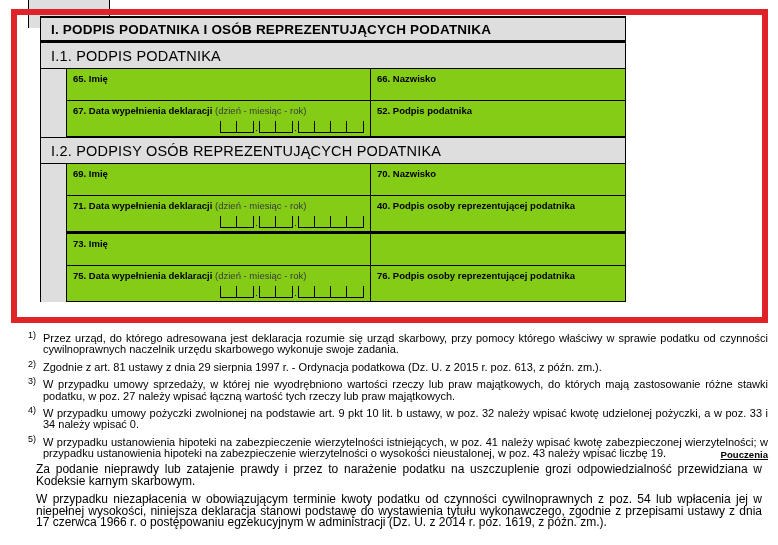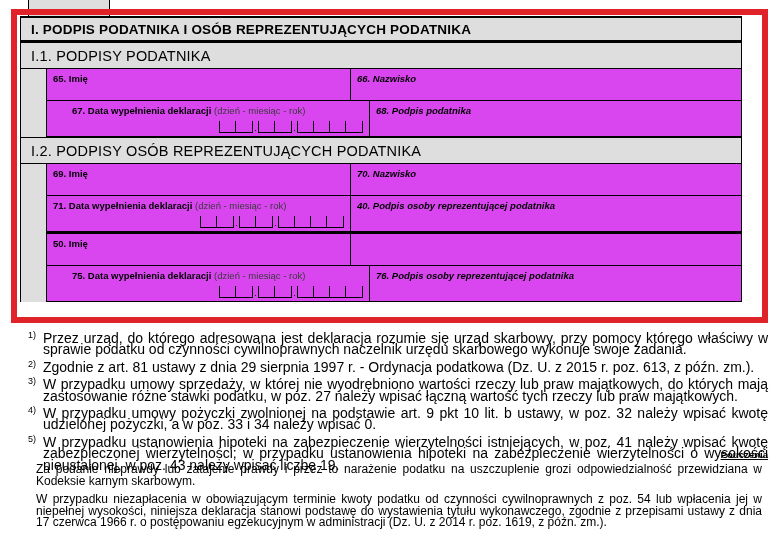--- a/index.html
+++ b/index.html
@@ -38,22 +38,22 @@
     width: 757px; height: 314px;
     border: 6px solid #e02329;
     box-sizing: border-box;
     pointer-events: none;
     z-index: 40;
   }
 
   
   #page {
     position: absolute;
-    left: 20px; top: 16px; width: 722px;
-    background: #d946ef;
+    left: 40px; top: 16px; width: 586px;
+    background: #84cc16;
   }
 
   
   .sec-bar {
     background: #dedede;
     border: 1px solid #000;
     border-top-width: 2px;
     border-bottom-width: 2px;
     box-sizing: border-box;
     display: flex;
@@ -88,36 +88,35 @@
   .ftable .grid {
     flex: 1 1 auto;
     border: 1px solid #000;
     border-top: none;
     box-sizing: border-box;
   }
   .frow {
     display: flex;
     border-bottom: 1px solid #000;
   }
-  .frow:last-child { border-bottom: none; margin-left: 19px; }
+  .frow:last-child { border-bottom: none; }
   .frow.thick-top { border-top: 2px solid #000; }
 
   .fcell {
     box-sizing: border-box;
     padding: 4px 18px 0 6px;
     position: relative;
   }
   .fcell.left {
     width: 304px;
     flex: 0 0 304px;
     border-right: 1px solid #000;
   }
   .fcell.right {
     flex: 1 1 auto;
-    font-style: italic;
   }
   .fcell .lab {
     font-size: 9.5px;
     font-weight: bold;
     line-height: 12px;
     white-space: nowrap;
   }
   .fcell .lab .sub {
     font-weight: normal;
     color: #3a3a3a;
@@ -170,21 +169,21 @@
   .note .num {
     width: 15px;
     flex: 0 0 15px;
     font-size: 9px;
     line-height: 10px;
     padding-top: 0px;
   }
   .note .num sup { font-size: 9px; }
   .note .txt {
     flex: 1 1 auto;
-    font-size: 14px;
+    font-size: 11px;
     line-height: 11.4px;
     text-align: justify;
     padding-top: 3px;
   }
 
   
   #pouczenia {
     position: absolute;
     left: 28px;
     top: 449px;
@@ -214,21 +213,21 @@
 
 <div id="red-frame"></div>
 
 <div id="page">
 
   <div class="sec-bar main">
     <span>I. PODPIS PODATNIKA I OSÓB REPREZENTUJĄCYCH PODATNIKA</span>
   </div>
 
   <div class="sec-bar sub">
-    <span>I.1. PODPISY PODATNIKA</span>
+    <span>I.1. PODPIS PODATNIKA</span>
   </div>
 
   <div class="ftable">
     <div class="lmargin"></div>
     <div class="grid">
 
       <div class="frow">
         <div class="fcell left h-name">
           <div class="lab"><span>65. Imię</span></div>
         </div>
@@ -256,21 +255,21 @@
             <div class="cdot">.</div>
             <div class="cgroup">
                 <div class="ccell"></div>
                 <div class="ccell"></div>
                 <div class="ccell"></div>
                 <div class="ccell"></div>
               </div>
           </div>
         </div>
         <div class="fcell right h-date">
-          <div class="lab"><span>68. Podpis podatnika</span></div>
+          <div class="lab"><span>52. Podpis podatnika</span></div>
         </div>
       </div>
 
     </div>
   </div>
 
   <div class="sec-bar sub">
     <span>I.2. PODPISY OSÓB REPREZENTUJĄCYCH PODATNIKA</span>
   </div>
 
@@ -312,21 +311,21 @@
               </div>
           </div>
         </div>
         <div class="fcell right h-date">
           <div class="lab"><span>40. Podpis osoby reprezentującej podatnika</span></div>
         </div>
       </div>
 
       <div class="frow thick-top">
         <div class="fcell left h-name">
-          <div class="lab"><span>50. Imię</span></div>
+          <div class="lab"><span>73. Imię</span></div>
         </div>
       </div>
 
       <div class="frow">
         <div class="fcell left h-date">
           <div class="lab">
             <span>75. Data wypełnienia deklaracji</span>
             <span class="sub">(dzień - miesiąc - rok)</span>
           </div>
           <div class="comb">

